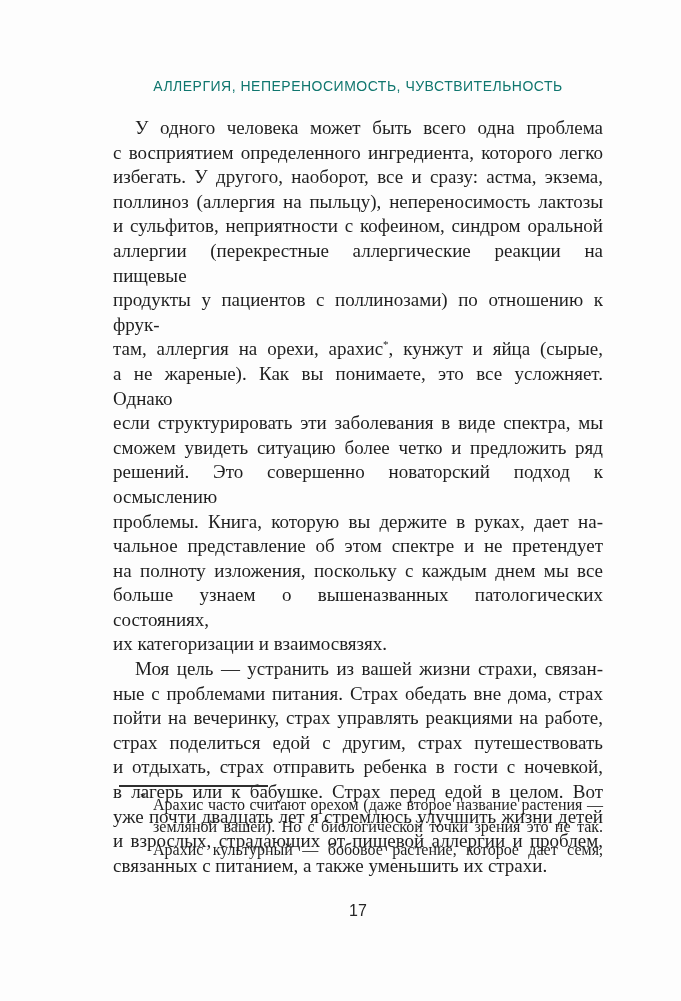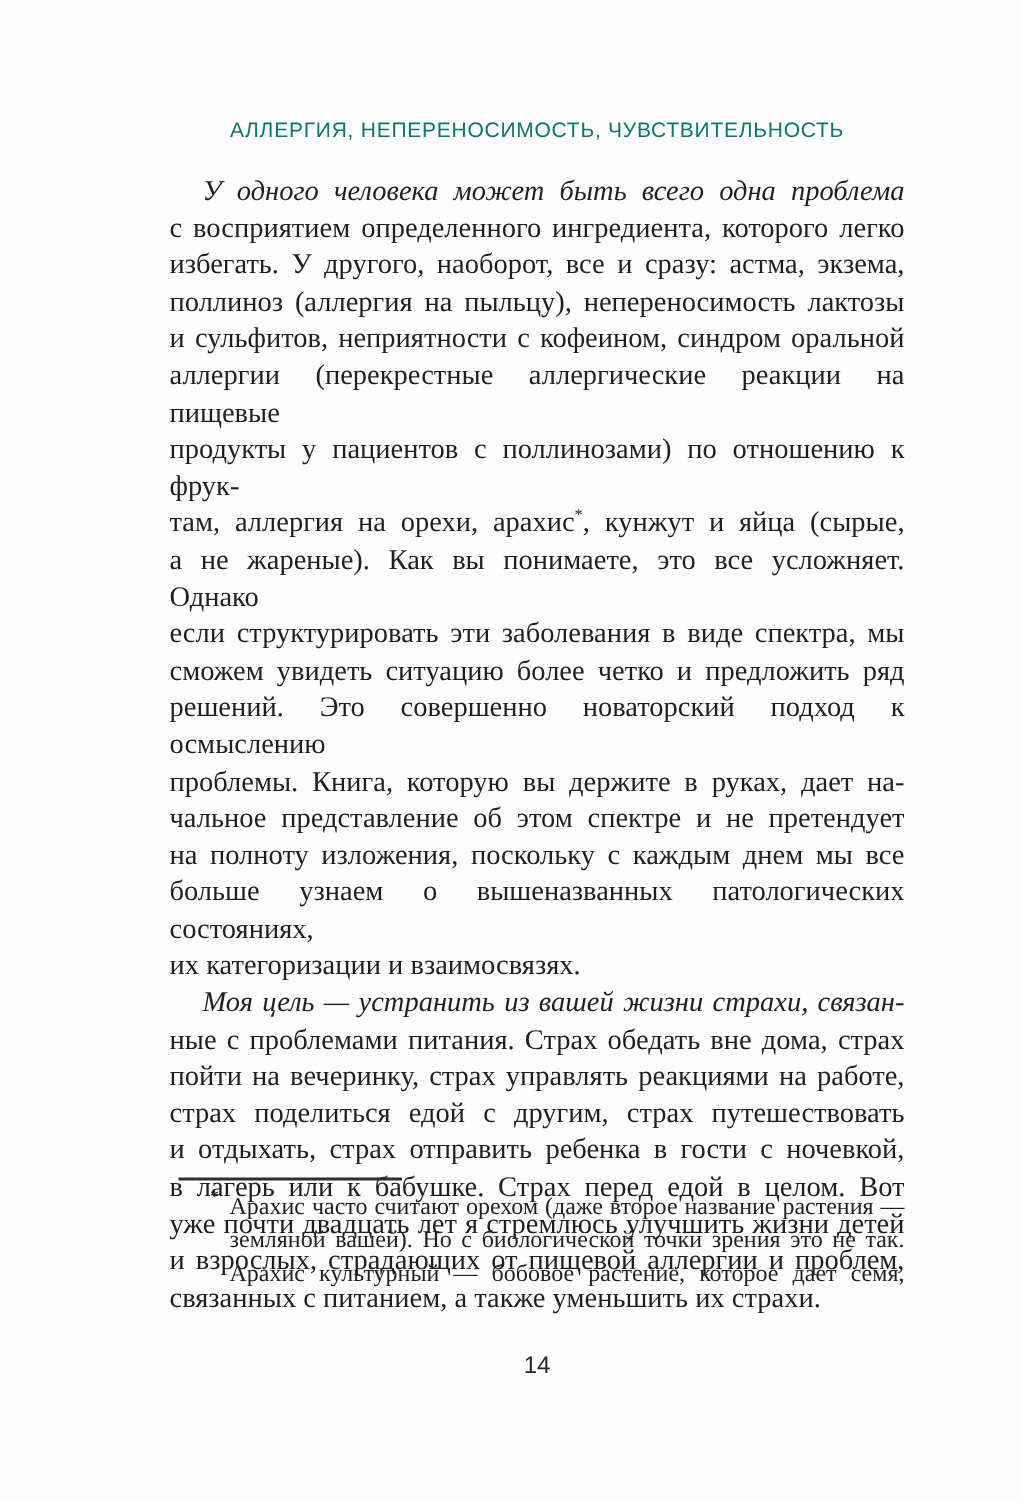--- a/index.html
+++ b/index.html
@@ -24,21 +24,21 @@
     font-family: "Liberation Serif", serif;
     font-size: 19px;
     color: #1f1f1f;
   }
   .line {
     line-height: 24.6px;
     text-align: justify;
     text-align-last: justify;
   }
   .line.lastline { text-align-last: left; }
-  .line.indent { padding-left: 22px; font-style: italic; }
+  .line.indent { padding-left: 22px; }
   .sup {
     font-size: 11px;
     vertical-align: super;
     line-height: 0;
   }
   .italic { font-style: italic; }
   .fn-separator {
     position: absolute;
     top: 785px; left: 119px;
     width: 149px; height: 2px;
@@ -105,13 +105,13 @@
 
 <div class="footnote">
   <span class="fn-marker">*</span>
   <div>
       <div class="line"><span>Арахис часто считают орехом (даже второе название растения —</span></div>
       <div class="line"><span>земляной вашей). Но с биологической точки зрения это не так.</span></div>
       <div class="line"><span>Арахис культурный — бобовое растение, которое дает семя,</span></div>
     </div>
 </div>
 
-<div class="page-number">14</div>
+<div class="page-number">17</div>
 
 </body></html>

